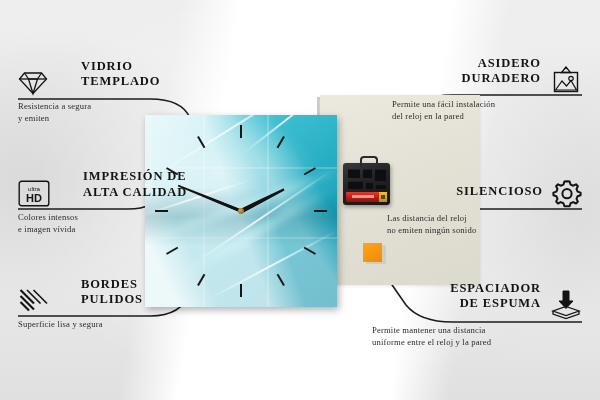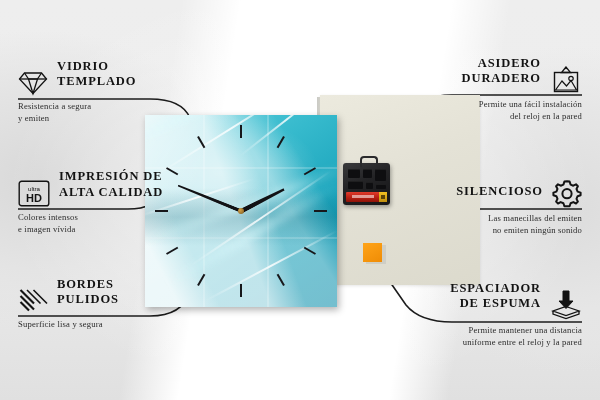--- a/index.html
+++ b/index.html
@@ -210,30 +210,31 @@
     white-space: nowrap;
   }
   .feature.right .feat-head { flex-direction: row-reverse; }
   .head-text {
     font-size: 12.5px;
     font-weight: bold;
     letter-spacing: 0.9px;
     color: #131313;
     line-height: 1.22;
     text-transform: uppercase;
+    margin-left: 24px;
   }
   .feature.right .head-text { text-align: right; }
   .feat-desc {
     font-size: 8.6px;
     color: #2b2b2b;
     line-height: 1.38;
     letter-spacing: 0.18px;
     margin-top: 5px;
   }
-  .feature.right .feat-desc { text-align: right; }
+  .feature.right .feat-desc { text-align: left; }
   .ico { flex: 0 0 auto; display: block; margin-top: 18px; }
   .ico svg { display: block; }
 </style>
 </head>
 <body>
 
 <div id="stage">
 
   <div class="bg-base"></div>
   <div class="bg-band"></div>
@@ -421,21 +422,21 @@
             <circle cx="15" cy="15.7" r="4.6"></circle>
           </g>
         </svg>
       </span>
       <span class="head-text">
         <br>
         <span>SILENCIOSO</span>
       </span>
     </div>
     <div class="feat-desc">
-      <span>Las manecillas del emiten</span><br>
+      <span>Las distancia del reloj</span><br>
       <span>no emiten ningún sonido</span>
     </div>
   </div>
 
   <div class="feature right" style="right:18px; top:272px; width:210px;">
     <div class="feat-head">
       <span class="ico">
         <svg width="32" height="30" viewBox="0 0 32 30">
           <path d="M13,1 L19,1 L19,11 L23,11 L16,18.5 L9,11 L13,11 Z" fill="#131313" stroke="#131313" stroke-width="1"></path>
           <path d="M16,16.5 L29,21 L16,25.5 L3,21 Z" fill="none" stroke="#131313" stroke-width="1.3"></path>

